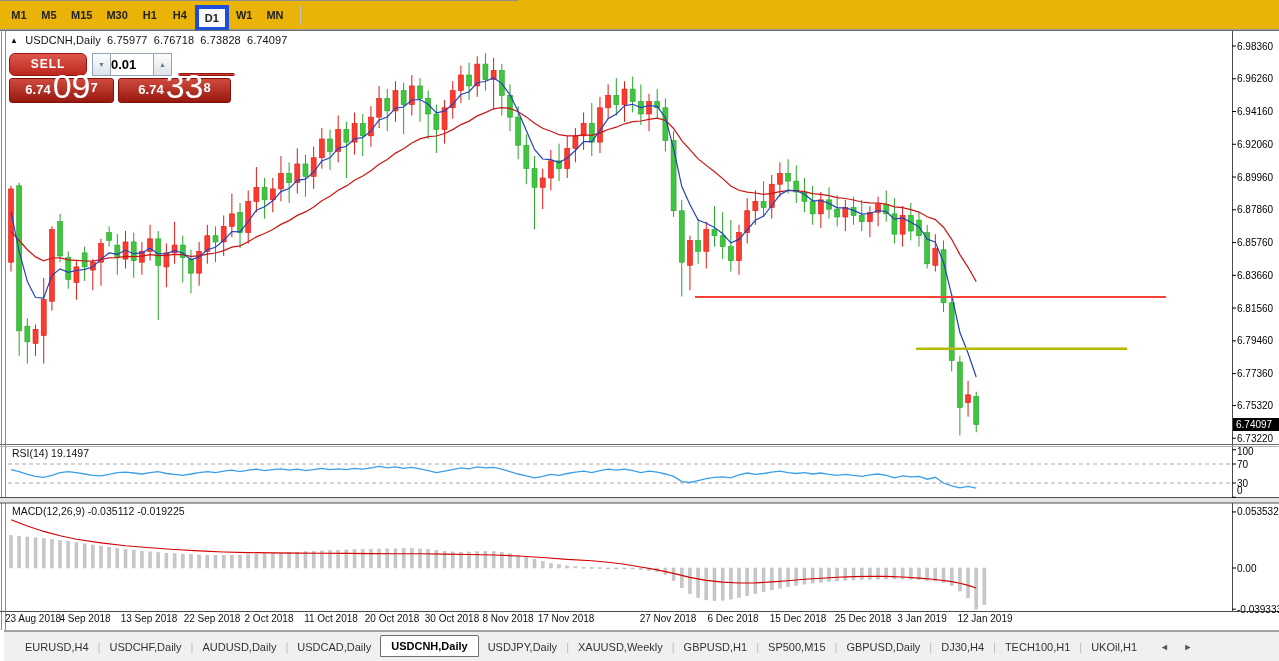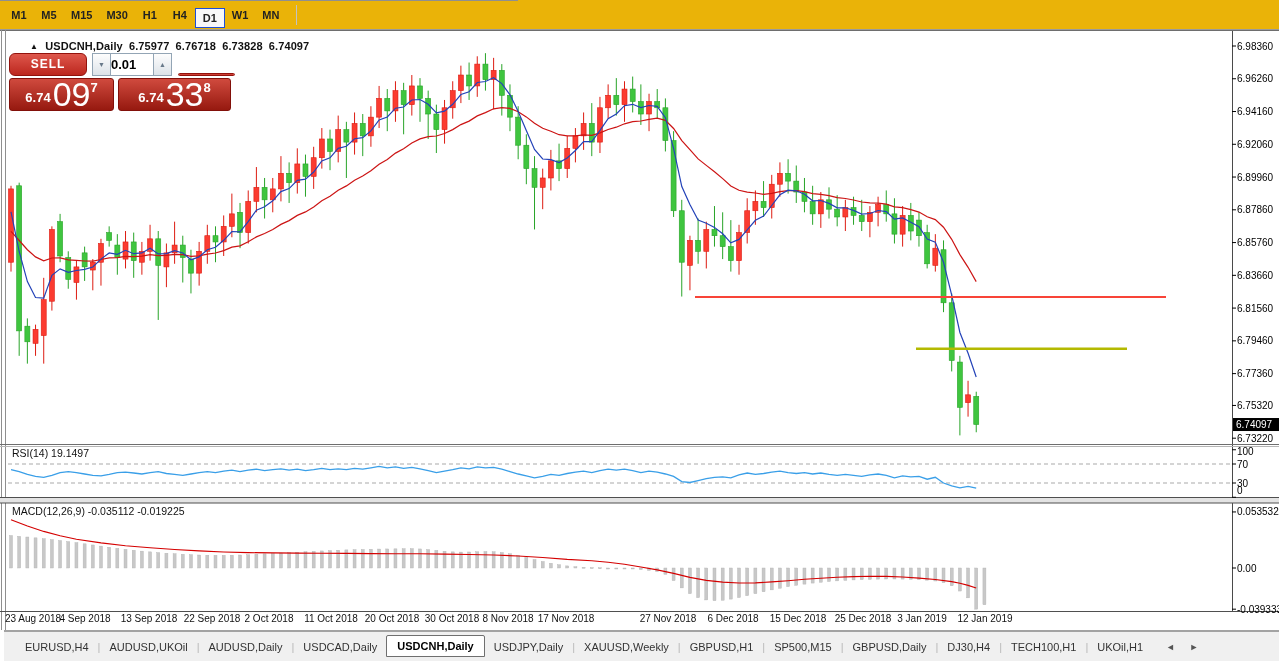--- a/index.html
+++ b/index.html
@@ -6,46 +6,46 @@
   html,body { width:1279px; height:661px; background:#fff; overflow:hidden;
     font-family:"Liberation Sans", sans-serif; position:relative; }
 
   
   .toolbar { position:absolute; left:0; top:0; width:1279px; height:30px;
     background:#eab308; border-bottom:1px solid #9a9a9a; }
   .toolbar .topline { position:absolute; left:0; top:0; width:518px; height:1px; background:#8f8f8f; }
   .tf-row { position:absolute; left:4px; top:3px; display:flex; align-items:center; height:24px; }
   .tf-btn { min-width:30px; padding:3px 6px; text-align:center; font-size:11px; font-weight:600;
     color:#222; border:1px solid transparent; background:transparent; cursor:default; }
-  .tf-btn.active { border:1px solid #1d4ed8; background:#f8f8f8;margin-top:6px; }
+  .tf-btn.active { border:4px solid #1d4ed8; background:#f8f8f8;margin-top:6px; }
   .tf-sep { width:1px; height:20px; background:#c2c2c2; margin-left:10px; }
 
   
   .chart-region { position:absolute; left:0; top:30px; width:1279px; height:600px; background:#fff; }
   #chart-svg { position:absolute; left:0; top:0; }
 
-  .chart-title { position:absolute; left:10px; top:10px; font-size:11px; font-weight:700;
-    color:#111; letter-spacing:0.1px; white-space:nowrap;margin-left:20px; }
+  .chart-title { position:absolute; left:10px; top:4px; font-size:11px; font-weight:400;
+    color:#111; letter-spacing:0.1px; white-space:nowrap; }
   .chart-title .tri { font-size:8px; position:relative; top:-1px; margin-right:4px; }
   .chart-title span { margin-right:3px; }
 
   
   .trade-panel { position:absolute; left:9px; top:23px; width:226px; }
   .trow1 { display:flex; height:23px; }
   .btn-red { background:linear-gradient(#de574c,#bc271e); border:1px solid #93130d; border-radius:6px;
     color:#fff; font-size:12px; font-weight:700; letter-spacing:1px; text-align:center; line-height:21px; }
   .sell-btn { width:78px; }
   .buy-btn { width:57px; margin-left:6px;margin-top:20px; }
   .spin-btn { width:18px; background:linear-gradient(#fdfdfd,#dde3e9); border:1px solid #93a5b5;
     color:#68798a; font-size:7px; text-align:center; line-height:21px; }
   .spin-down { margin-left:5px; border-right:none; }
   .vol-box { width:44px; background:#fff; border:1px solid #93a5b5; font-size:13px; font-weight:600;
     color:#000; text-align:left; padding:3px 4px 0 0; }
   .spin-up { border-left:none; }
-  .trow2 { display:flex; margin-top:2px; height:33px; }
+  .trow2 { display:flex; margin-top:2px; height:25px; }
   .price-box { background:linear-gradient(#d04a3e,#96190f); border:1px solid #82100a; border-radius:3px;
     color:#fff; display:flex; justify-content:center; align-items:flex-end; padding-bottom:2px; }
   .price-sell { width:105px; }
   .price-buy  { width:113px; margin-left:4px; }
   .p-small { font-size:13px; font-weight:700; margin:0 2px 3px 0; }
   .p-big   { font-size:34px; font-weight:400; line-height:28px; }
   .p-sup   { font-size:13px; font-weight:700; align-self:flex-start; margin-top:1px; }
 
   
   .tabbar { position:absolute; left:4px; top:630px; width:1279px; height:31px; background:#f0f0f0;
@@ -564,21 +564,21 @@
         <span class="p-sup">8</span>
       </div>
     </div>
   </div>
 </div>
 
 <div class="tabbar">
   <div class="tabs" id="tabs">
       <div class="tab">EURUSD,H4</div>
       <span class="tab-sep">|</span>
-      <div class="tab">AUDUSD,UKOil</div>
+      <div class="tab">USDCHF,Daily</div>
       <span class="tab-sep">|</span>
       <div class="tab">AUDUSD,Daily</div>
       <span class="tab-sep">|</span>
       <div class="tab">USDCAD,Daily</div>
       <div class="tab active">USDCNH,Daily</div>
       <div class="tab">USDJPY,Daily</div>
       <span class="tab-sep">|</span>
       <div class="tab">XAUUSD,Weekly</div>
       <span class="tab-sep">|</span>
       <div class="tab">GBPUSD,H1</div>

